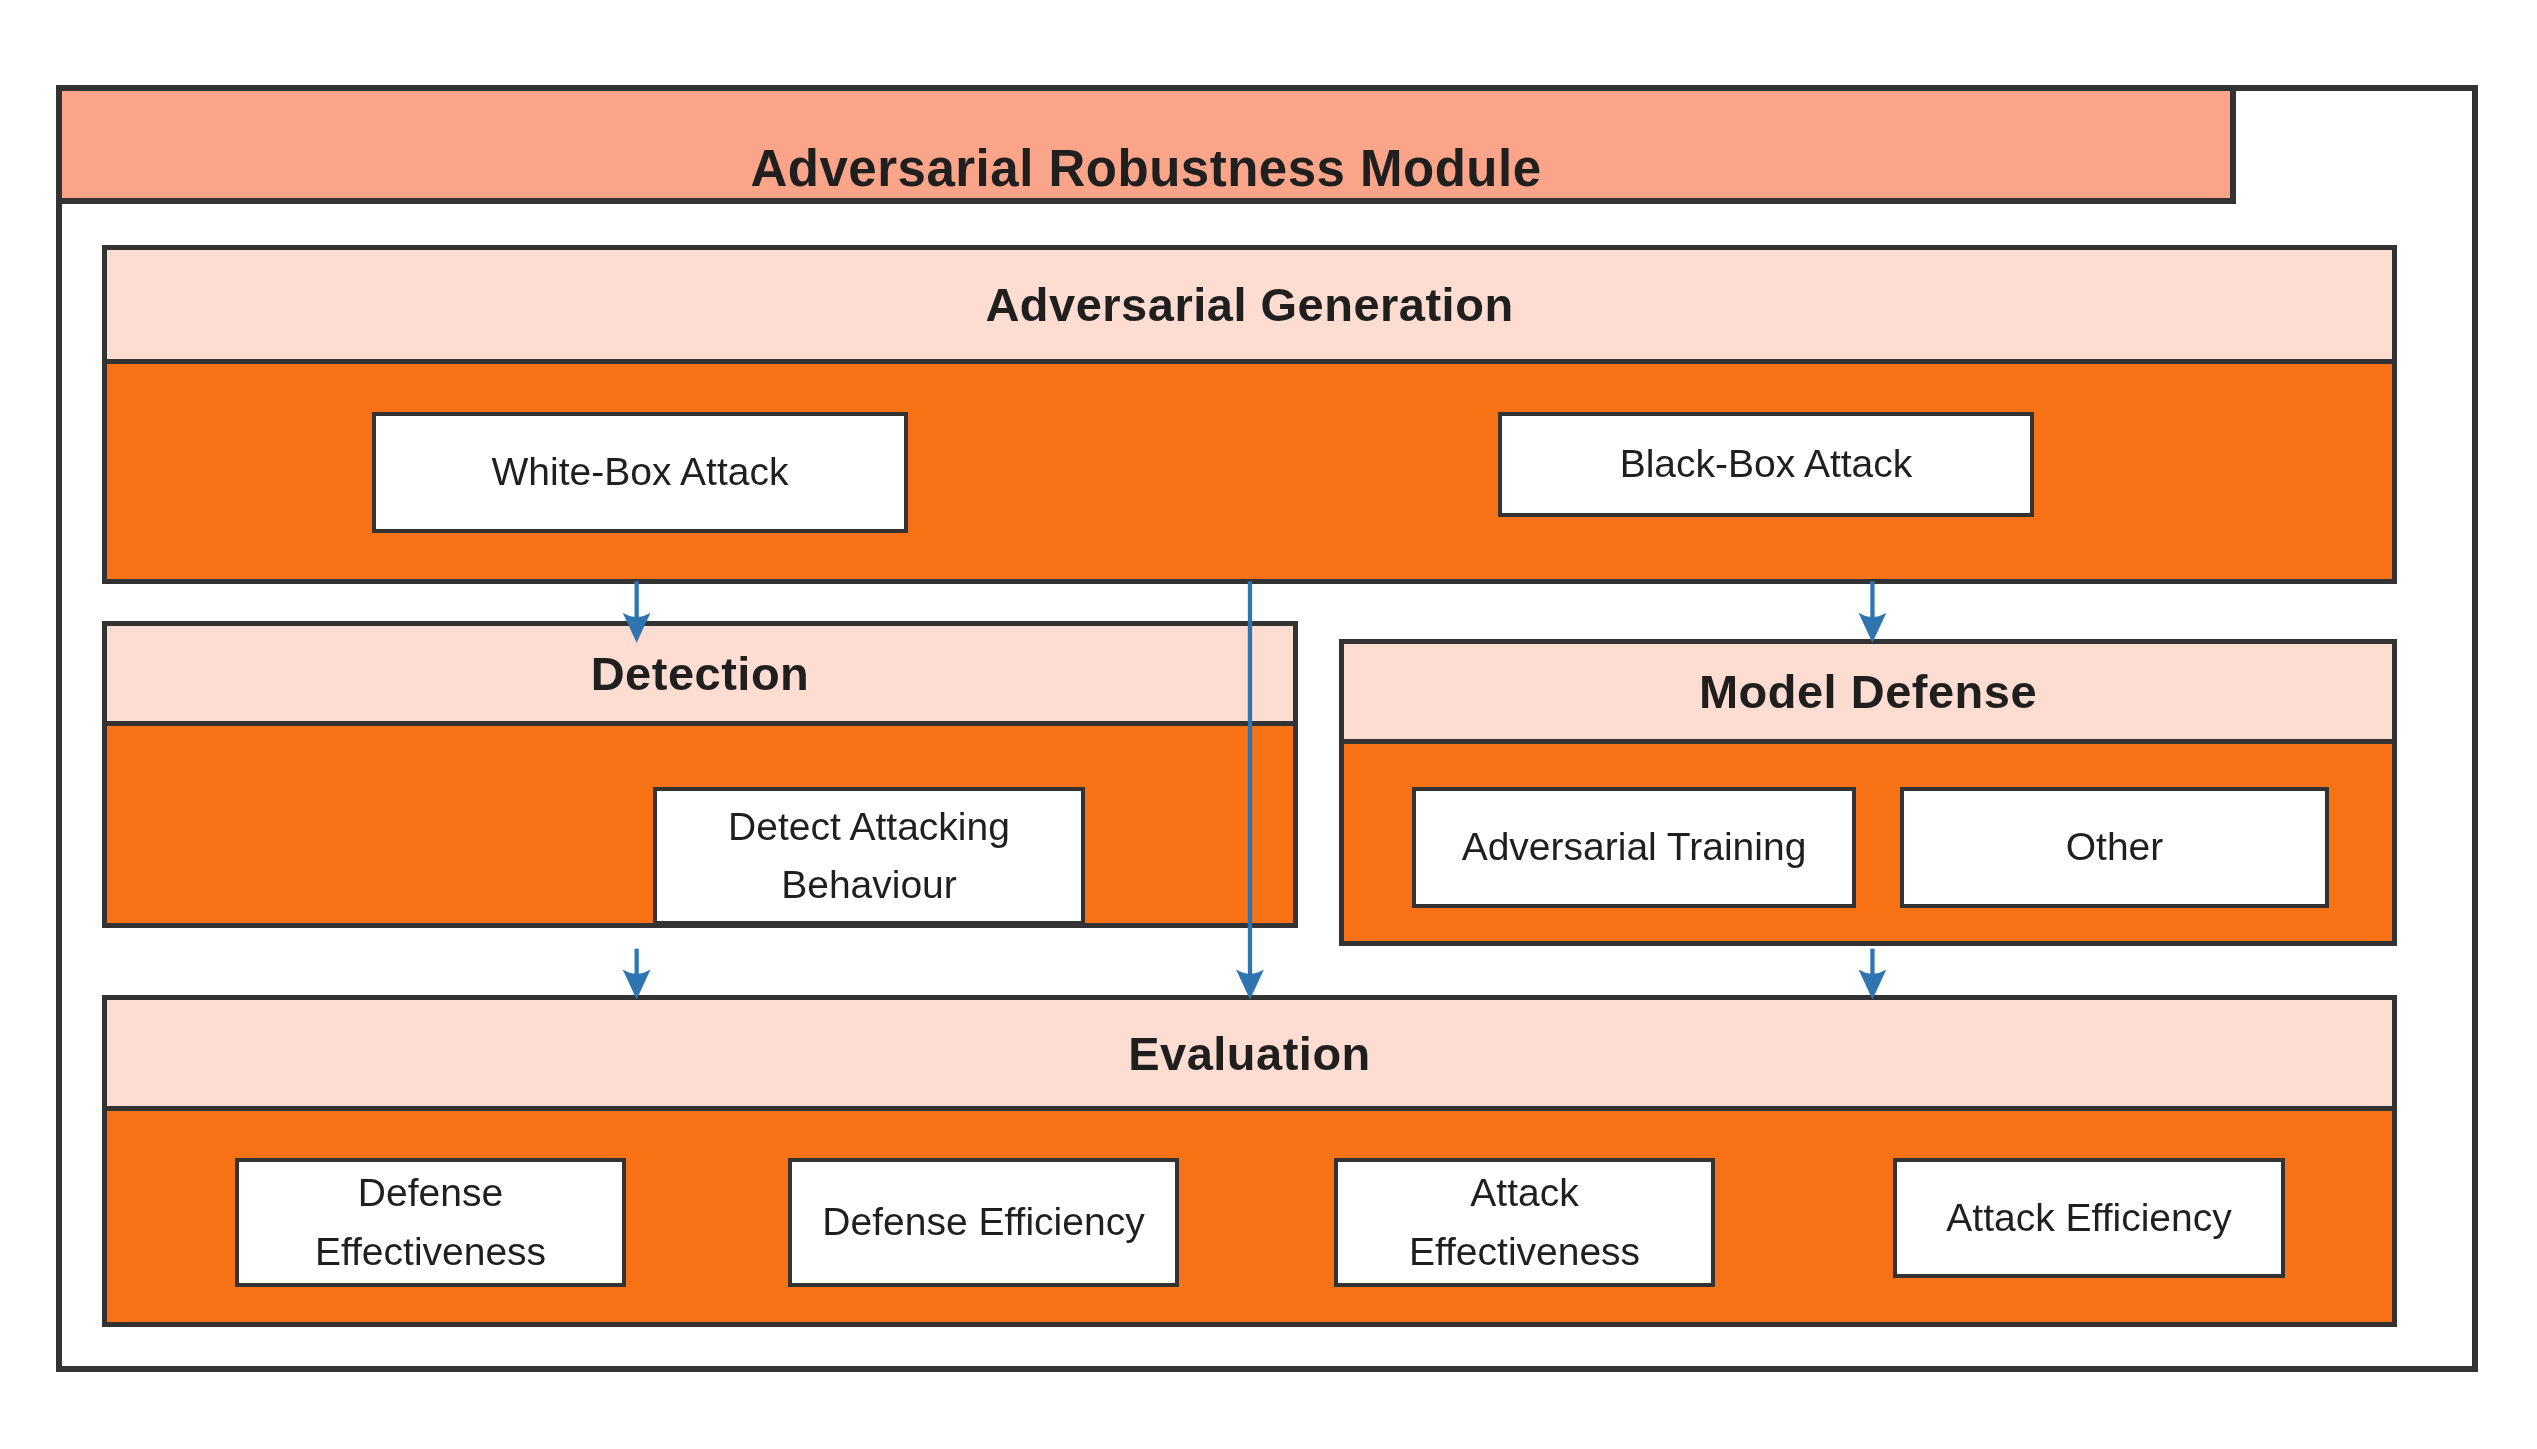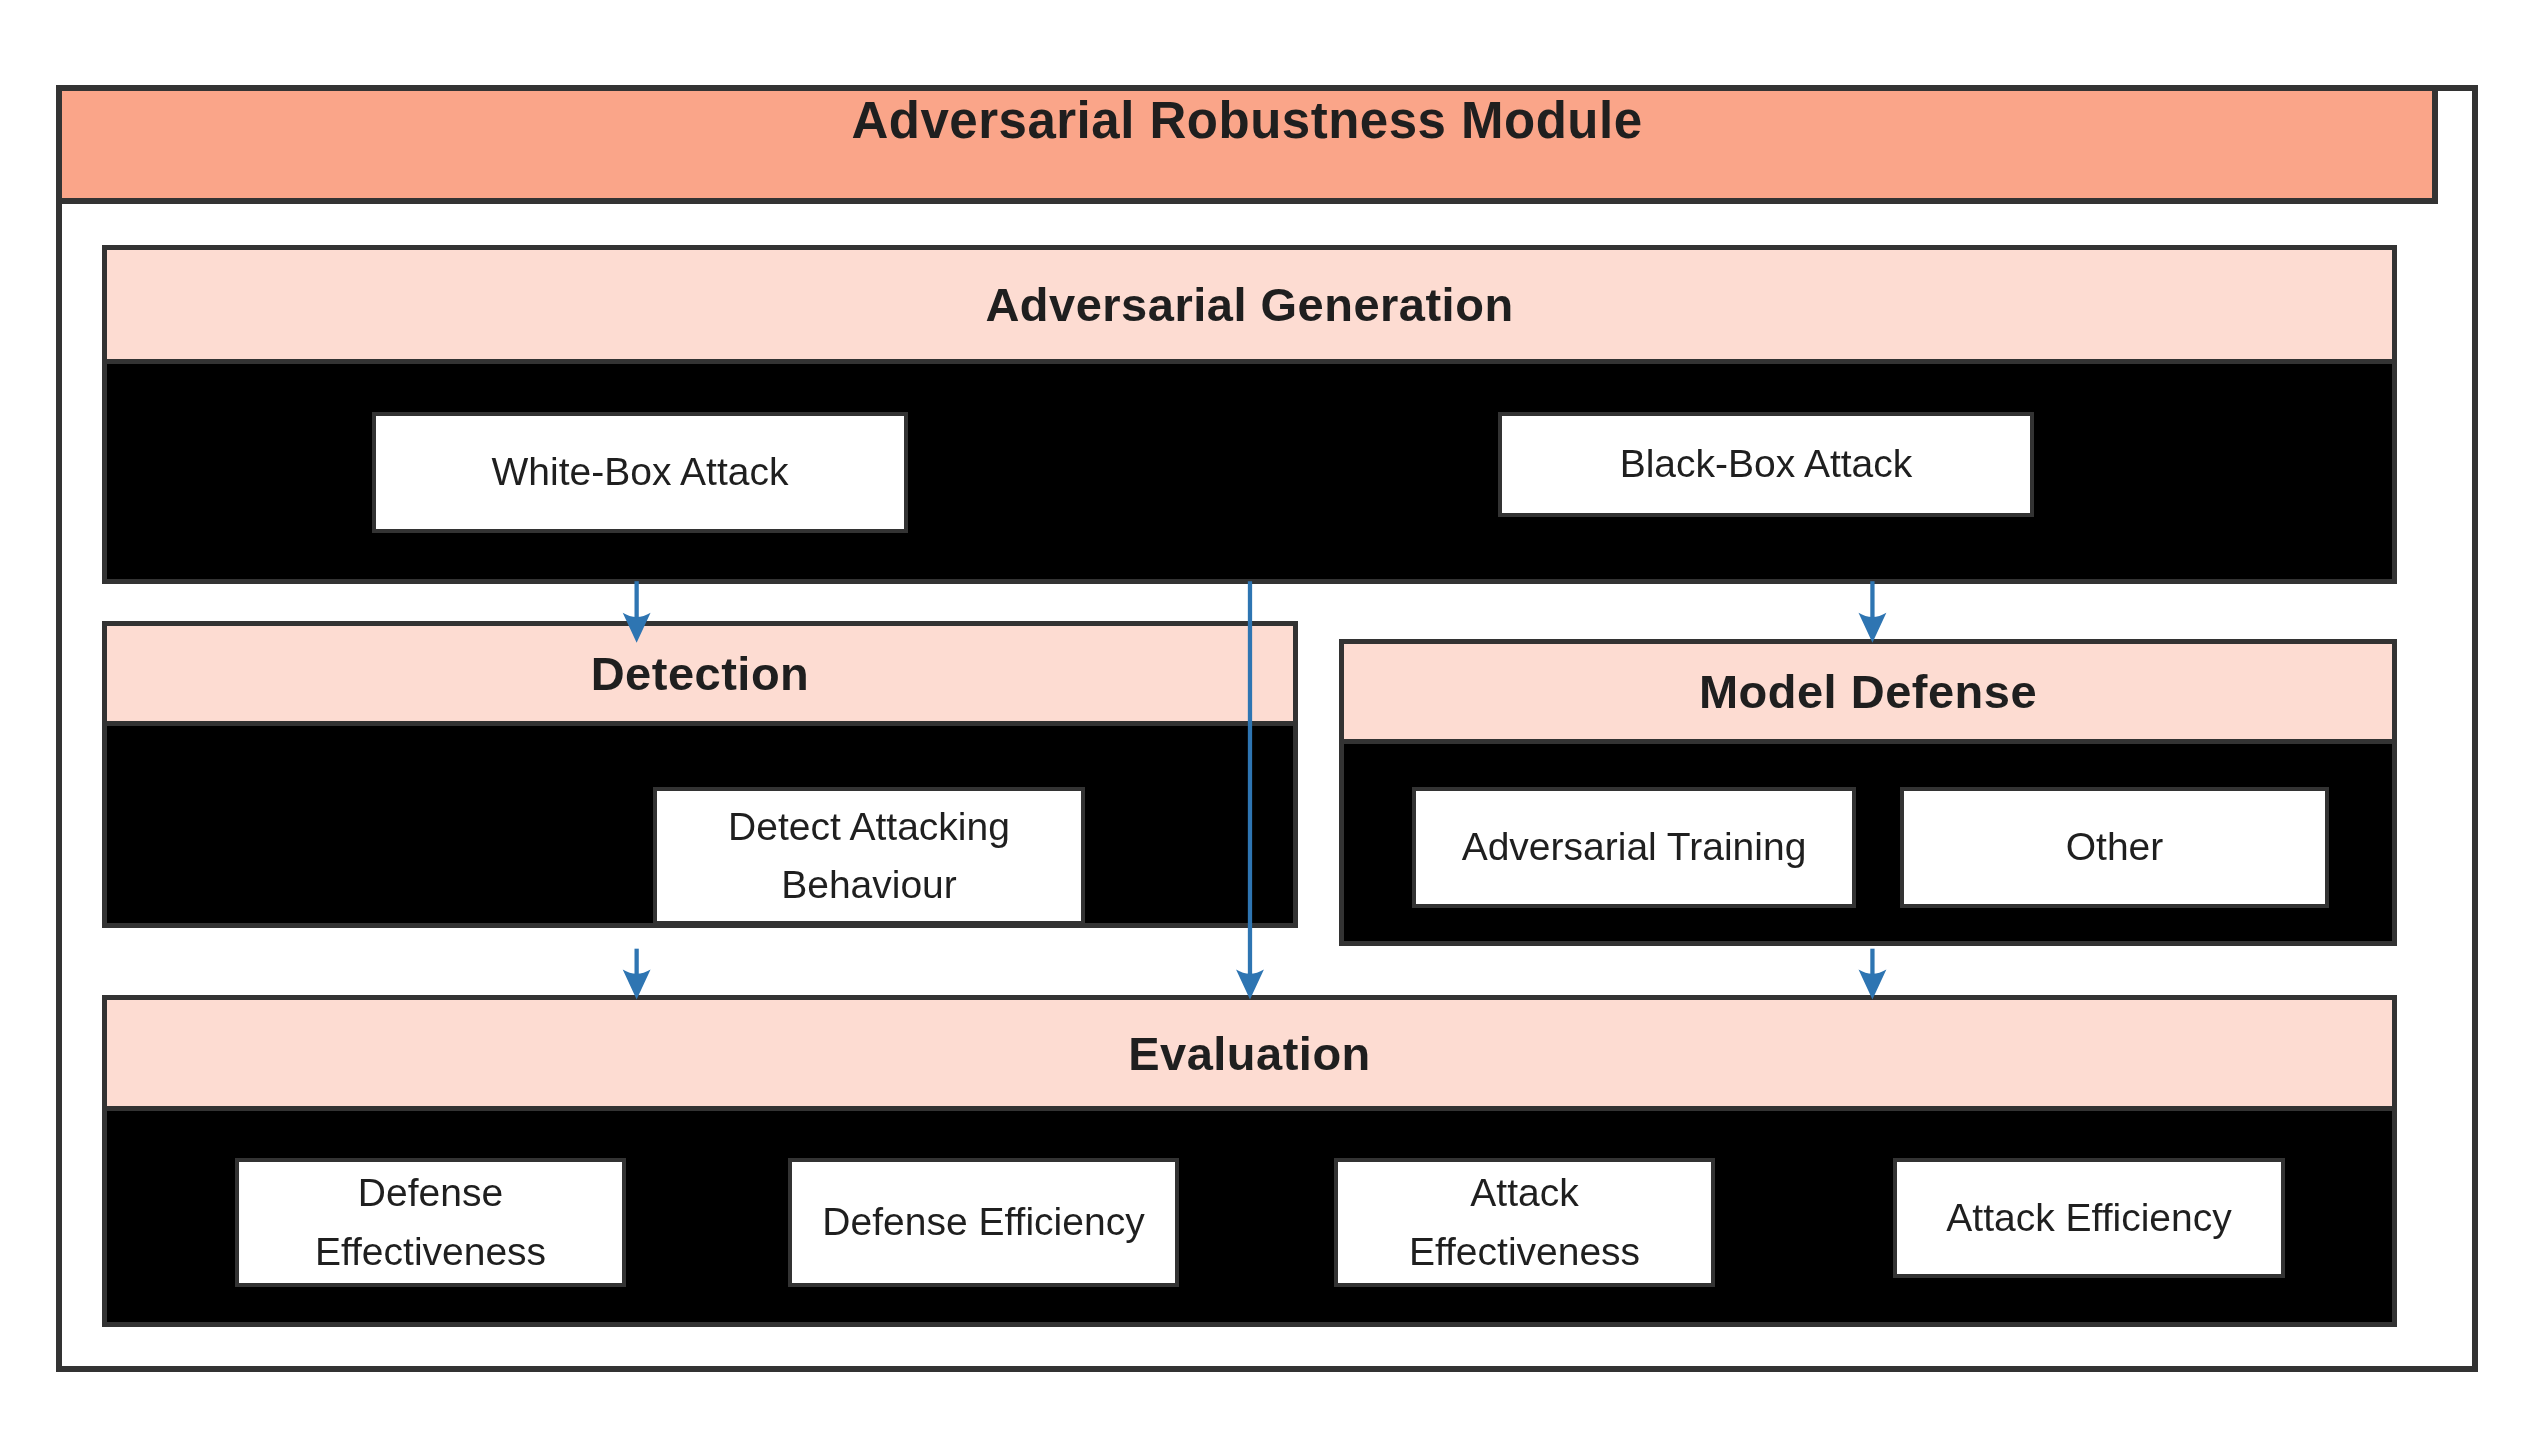--- a/index.html
+++ b/index.html
@@ -17,29 +17,29 @@
     font-family:"Liberation Sans", sans-serif;
     color:var(--text);
     overflow:hidden;
   }
   .outer-frame{
     position:absolute;left:56px;top:85px;width:2422px;height:1287px;
     border:6.4px solid var(--border);
     box-sizing:border-box;background:#ffffff;
   }
   .title-bar{
-    position:absolute;left:56px;top:85px;width:2382px;height:119px;
+    position:absolute;left:56px;top:85px;width:2180px;height:119px;
     border:6.4px solid var(--border);
     box-sizing:border-box;background:var(--title-bg);
-    display:flex;align-items:flex-start;justify-content:center;
+    display:flex;align-items:flex-end;justify-content:center;
     font-size:51px;font-weight:bold;letter-spacing:0.5px;
   }
   .sec{
     position:absolute;border:5.4px solid var(--border);
-    box-sizing:border-box;background:#000000;padding-left:11px;
+    box-sizing:border-box;background:#f97316;padding-left:11px;
   }
   .sec-header{
     position:absolute;left:0;right:0;top:0;
     background:var(--section-header-bg);
     border-bottom:5.4px solid var(--border);
     box-sizing:border-box;
     display:flex;align-items:center;justify-content:center;
     font-size:47px;font-weight:bold;letter-spacing:0.5px;
   }
   .node{

